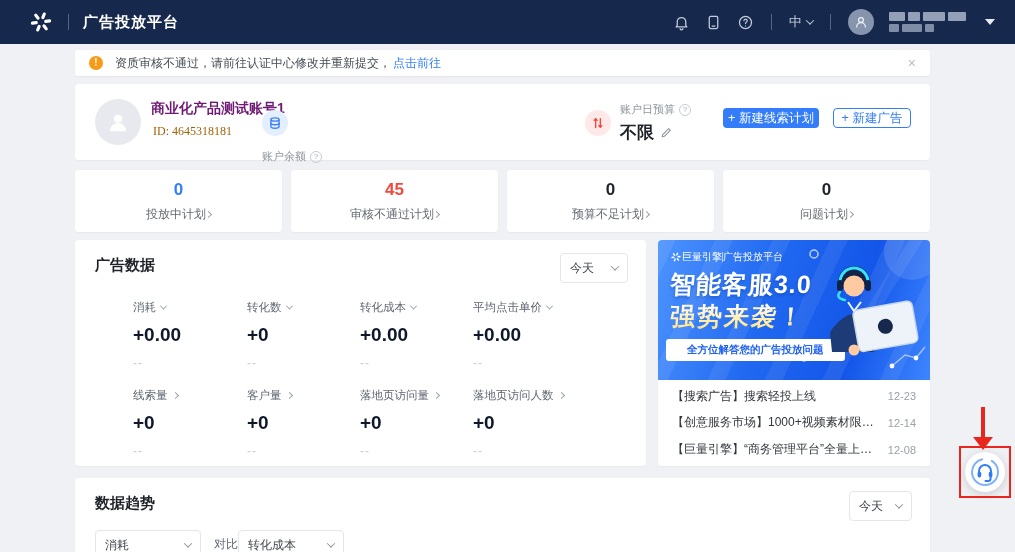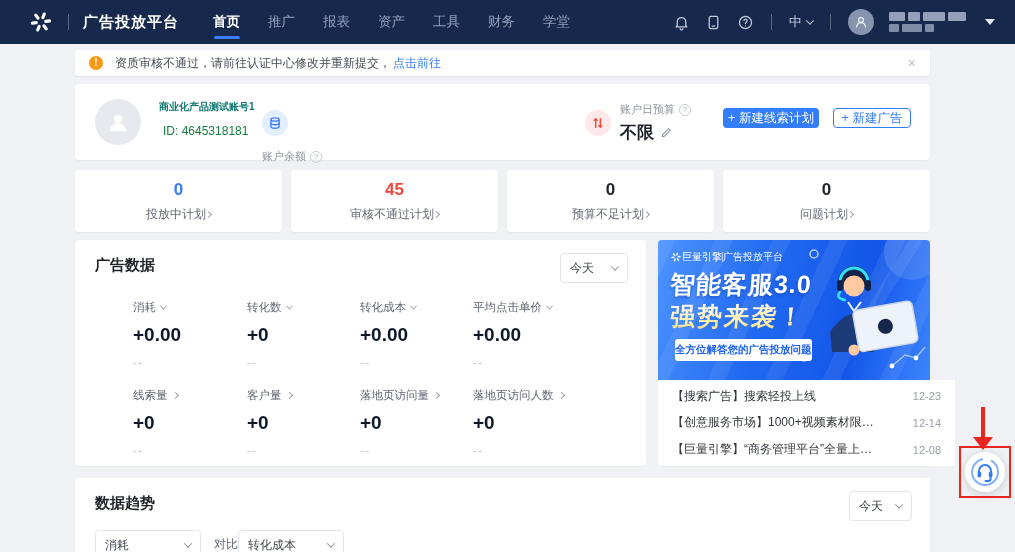--- a/index.html
+++ b/index.html
@@ -44,22 +44,22 @@
   }
   .warn-ic { width:14px; height:14px; border-radius:50%; background:#fa9a14; margin-right:12px; position:relative; flex:0 0 auto; }
   .warn-ic::after { content:"!"; position:absolute; left:0; top:0; width:14px; height:14px; line-height:14px; text-align:center; color:#fff; font-size:10px; font-weight:bold; }
   .notice-link { color:#337dfa; cursor:pointer; margin-left:2px; }
   .notice-close { margin-left:auto; color:#b7bdc7; font-size:14px; cursor:pointer; line-height:1; }
   
   .card { position:absolute; background:#fff; border-radius:4px; box-shadow:0 1px 2px rgba(31,35,41,.04); }
   
   .acct { left:75px; top:84px; width:855px; height:76px; }
   .acct-avatar { position:absolute; left:20px; top:15px; width:46px; height:46px; border-radius:50%; background:#e7e9ee; display:flex; align-items:center; justify-content:center; }
-  .acct-name { position:absolute; left:84px; top:16px; font-size:10px; font-weight:bold; color:#0f766e; }
-  .acct-id { position:absolute; left:88px; top:40px; font-size:12px; color:#15803d; }
+  .acct-name { position:absolute; left:76px; top:16px; font-size:14px; font-weight:bold; color:#701a75; }
+  .acct-id { position:absolute; left:78px; top:40px; font-size:12px; color:#a16207;font-family:Liberation Serif, serif; }
   .m-group { position:absolute; top:14px; display:flex; gap:9px; }
   .m-ic { width:26px; height:26px; border-radius:50%; margin-top:12px; display:flex; align-items:center; justify-content:center; flex:0 0 auto; }
   .m-ic svg { width:14px; height:14px; }
   .m-ic.blue { background:#e3eeff; } .m-ic.yellow { background:#fff3d9; } .m-ic.red { background:#ffe9e8; }
   .m-label { font-size:11px; color:#8f959e; display:flex; align-items:center; gap:4px; margin-top:4px; }
   .help { width:12px; height:12px; border:1px solid #c6ccd4; border-radius:50%; position:relative; cursor:pointer; }
   .help::after { content:"?"; position:absolute; left:0; top:0; width:10px; height:10px; line-height:10px; text-align:center; font-size:8px; color:#a7adb7; }
   .m-value { font-size:17px; font-weight:bold; color:#1f2329; margin-top:4px; display:flex; align-items:center; gap:6px; }
   .pencil { width:13px; height:13px; cursor:pointer; }
   .btn { position:absolute; top:24px; height:20px; border-radius:4px; font-size:12.5px; display:flex; align-items:center; justify-content:center; cursor:pointer; font-family:Liberation Sans, sans-serif; }
@@ -86,23 +86,23 @@
   .sidecol { left:658px; top:240px; width:272px; height:226px; }
   .promo { position:absolute; left:0; top:0; width:272px; height:140px; border-radius:4px 4px 0 0; overflow:hidden; cursor:pointer;
            background:linear-gradient(105deg,#4d94ff 0%,#2068f0 40%,#1356e9 72%,#3d85ff 100%); }
   .promo::before { content:""; position:absolute; inset:0;
            background:repeating-linear-gradient(115deg, rgba(255,255,255,.07) 0 16px, rgba(255,255,255,0) 16px 52px); }
   .promo-head { position:absolute; left:12px; top:10px; display:flex; align-items:center; color:#fff; font-size:10px; }
   .promo-sep { width:1px; height:10px; background:rgba(255,255,255,.6); }
   .promo-t1 { position:absolute; left:12px; top:28px; font-size:25px; font-weight:bold; color:#fff; letter-spacing:1px; transform:skewX(-4deg); text-shadow:0 2px 3px rgba(10,50,140,.35); }
   .promo-t2 { position:absolute; left:12px; top:60px; font-size:25px; font-weight:bold; letter-spacing:2px; transform:skewX(-4deg);
               background:linear-gradient(#ffffff,#ffe27a); -webkit-background-clip:text; background-clip:text; color:transparent; text-shadow:none; }
-  .promo-badge { position:absolute; left:17px; top:99px; background:#fff; color:#1e62f0; font-size:10.5px; font-weight:bold; padding:4px 0; border-radius:3px; }
+  .promo-badge { position:absolute; left:8px; top:99px; background:#fff; color:#1e62f0; font-size:10.5px; font-weight:bold; padding:4px 21px; border-radius:3px; }
   .promo-illu { position:absolute; right:0; top:0; width:136px; height:140px; }
-  .news { position:absolute; left:0; top:140px; width:297px; height:86px; background:#fff; border-radius:0 0 4px 4px; padding:3px 14px; display:flex; flex-direction:column; justify-content:space-around; }
+  .news { position:absolute; left:0; top:140px; width:272px; height:86px; background:#fff; border-radius:0 0 4px 4px; padding:3px 14px; display:flex; flex-direction:column; justify-content:space-around; }
   .news-row { display:flex; align-items:center; justify-content:space-between; cursor:pointer; }
   .news-title { font-size:12px; color:#33373d; white-space:nowrap; overflow:hidden; text-overflow:ellipsis; max-width:210px; }
   .news-date { font-size:11px; color:#9aa0ab; flex:0 0 auto; }
   
   .trend { left:75px; top:478px; width:855px; height:90px; }
   .trend .select.range { right:18px; top:13px; width:63px; }
   .trend .select.metric { top:52px; width:106px; }
   .sel1 { left:20px; } .sel2 { left:163px; }
   .trend-compare { position:absolute; left:139px; top:58px; font-size:12px; color:#5f6672; }
   
@@ -121,29 +121,20 @@
       <rect x="10.6" y="2.6" width="2.9" height="6.4" rx="1.4" transform="rotate(22 12 12)"></rect>
       <rect x="10.6" y="2.6" width="2.9" height="6.4" rx="1.4" transform="rotate(82 12 12)"></rect>
       <rect x="10.6" y="2.6" width="2.9" height="6.4" rx="1.4" transform="rotate(142 12 12)"></rect>
       <rect x="10.6" y="2.6" width="2.9" height="6.4" rx="1.4" transform="rotate(202 12 12)"></rect>
       <rect x="10.6" y="2.6" width="2.9" height="6.4" rx="1.4" transform="rotate(262 12 12)"></rect>
       <rect x="10.6" y="2.6" width="2.9" height="6.4" rx="1.4" transform="rotate(322 12 12)"></rect>
     </g>
   </svg>
   <div class="nav-vdiv"></div>
   <span class="nav-brand">广告投放平台</span>
-  <div class="nav-menu">
-    <span class="nav-item active">首页</span>
-    <span class="nav-item">推广</span>
-    <span class="nav-item">报表</span>
-    <span class="nav-item">资产</span>
-    <span class="nav-item">工具</span>
-    <span class="nav-item">财务</span>
-    <span class="nav-item">学堂</span>
-  </div>
   <div class="nav-right">
     <svg class="nav-ic" viewBox="0 0 24 24" fill="none" stroke="#c3cadb" stroke-width="1.8">
       <path d="M6 16v-5a6 6 0 0 1 12 0v5l1.5 2.2h-15z" stroke-linejoin="round"></path>
         <path d="M10 20.5a2 2 0 0 0 4 0" stroke-linecap="round"></path>
     </svg>
     <svg class="nav-ic" viewBox="0 0 24 24" fill="none" stroke="#c3cadb" stroke-width="1.8">
       <rect x="6" y="3.5" width="12" height="17" rx="2"></rect>
         <path d="M10 17h4" stroke-linecap="round"></path>
     </svg>
     <svg class="nav-ic" viewBox="0 0 24 24" fill="none" stroke="#c3cadb" stroke-width="1.8">

